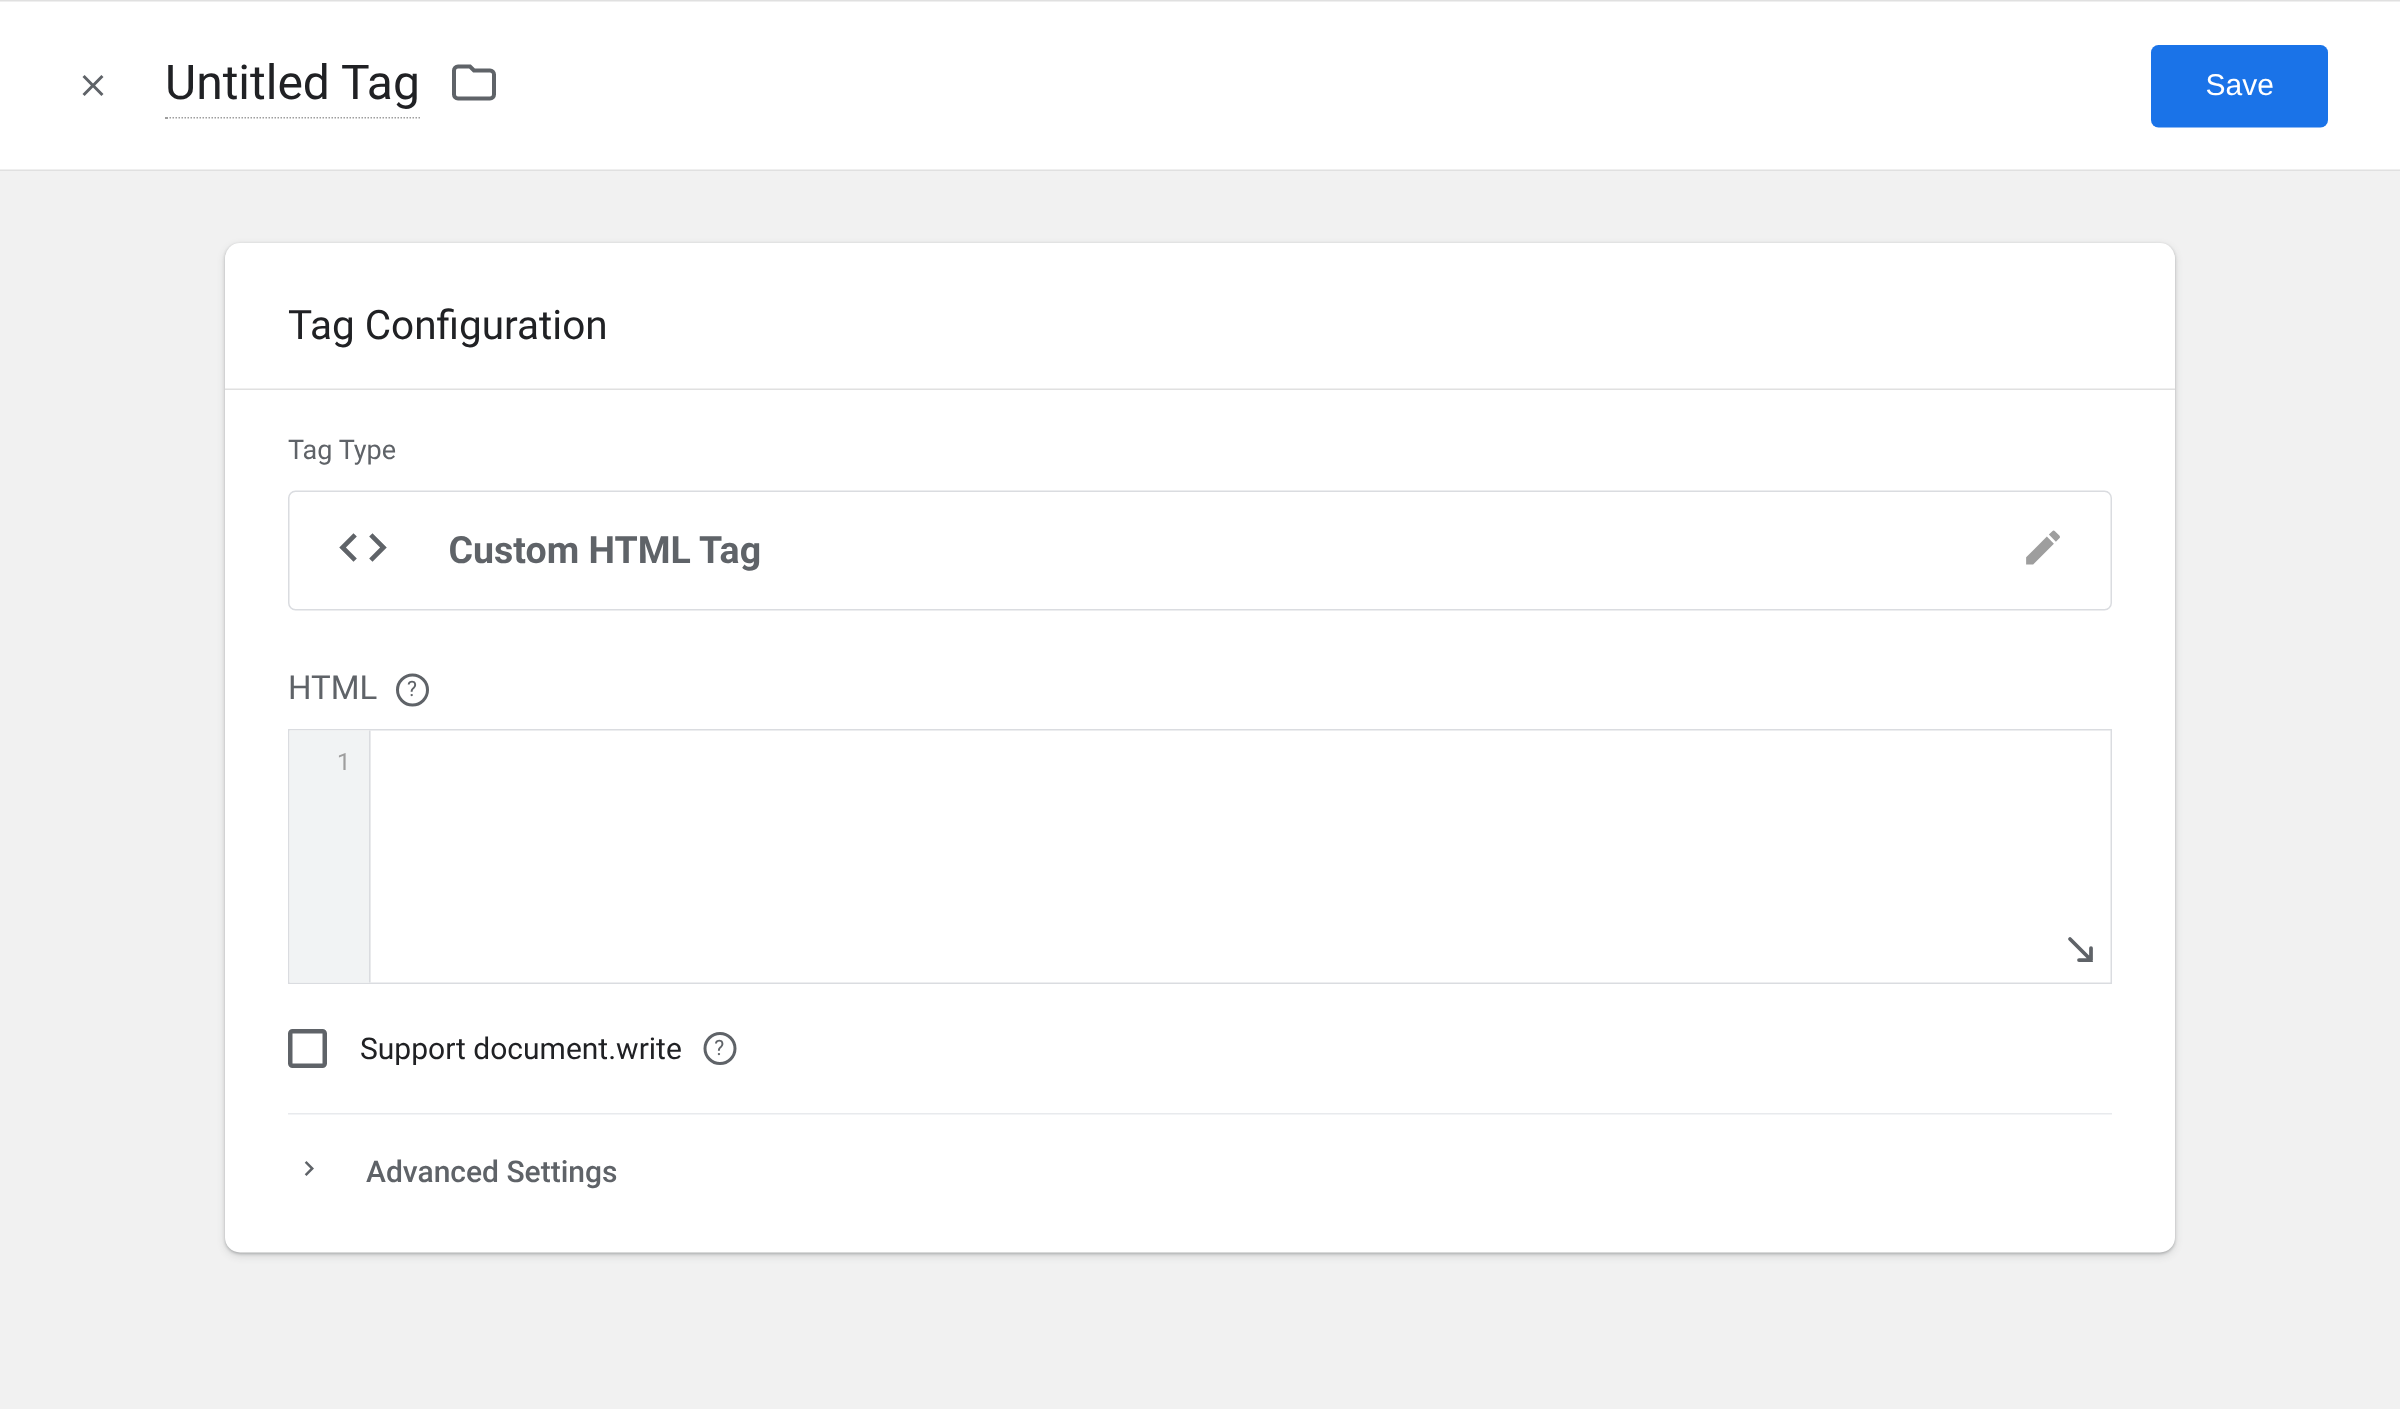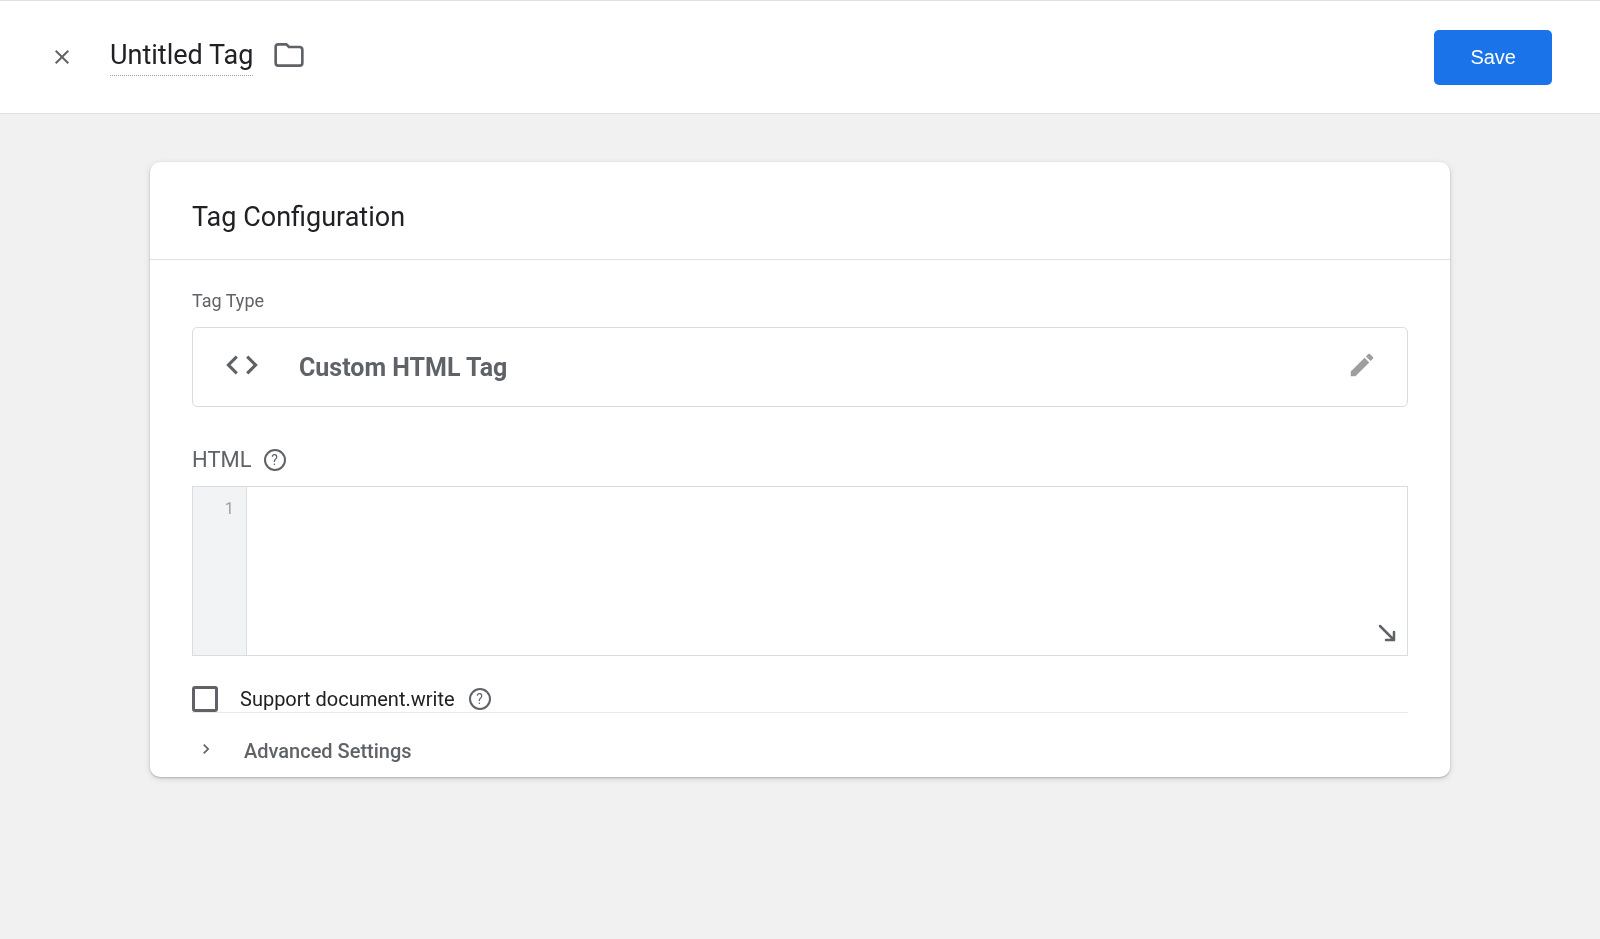--- a/index.html
+++ b/index.html
@@ -26,21 +26,21 @@
     color: #5f6368;
     cursor: pointer;
     display:flex; align-items:center; justify-content:center;
   }
   .title-wrap {
     margin-left: 34px;
     display: flex;
     align-items: center;
   }
   .title {
-    font-size: 27px;
+    font-size: 32px;
     font-weight: 400;
     color: #202124;
     border-bottom: 1px dotted #9e9e9e;
     padding-bottom: 4px;
     cursor: text;
   }
   .folder-icon {
     margin-left: 20px;
     color: #5f6368;
     cursor: pointer;
@@ -159,39 +159,40 @@
     position: absolute;
     right: 8px;
     bottom: 6px;
     color: #5f6368;
     cursor: nwse-resize;
   }
 
   .checkbox-row {
     display: flex;
     align-items: center;
+    padding-bottom: 30px;
     border-bottom: 1px solid #e8eaed;
   }
   .checkbox {
     width: 26px; height: 26px;
     border: 3px solid #5f6368;
     border-radius: 3px;
     margin-right: 22px;
     cursor: pointer;
   }
   .checkbox-label {
     font-size: 20px;
     color: #202124;
     margin-right: 14px;
   }
 
   .advanced-row {
     display: flex;
     align-items: center;
-    padding: 26px 0 14px;
+    padding: 26px 0 42px;
     cursor: pointer;
   }
   .chevron-icon {
     color: #5f6368;
     margin-right: 28px;
     margin-left: 4px;
   }
   .advanced-label {
     font-size: 20px;
     color: #5f6368;

